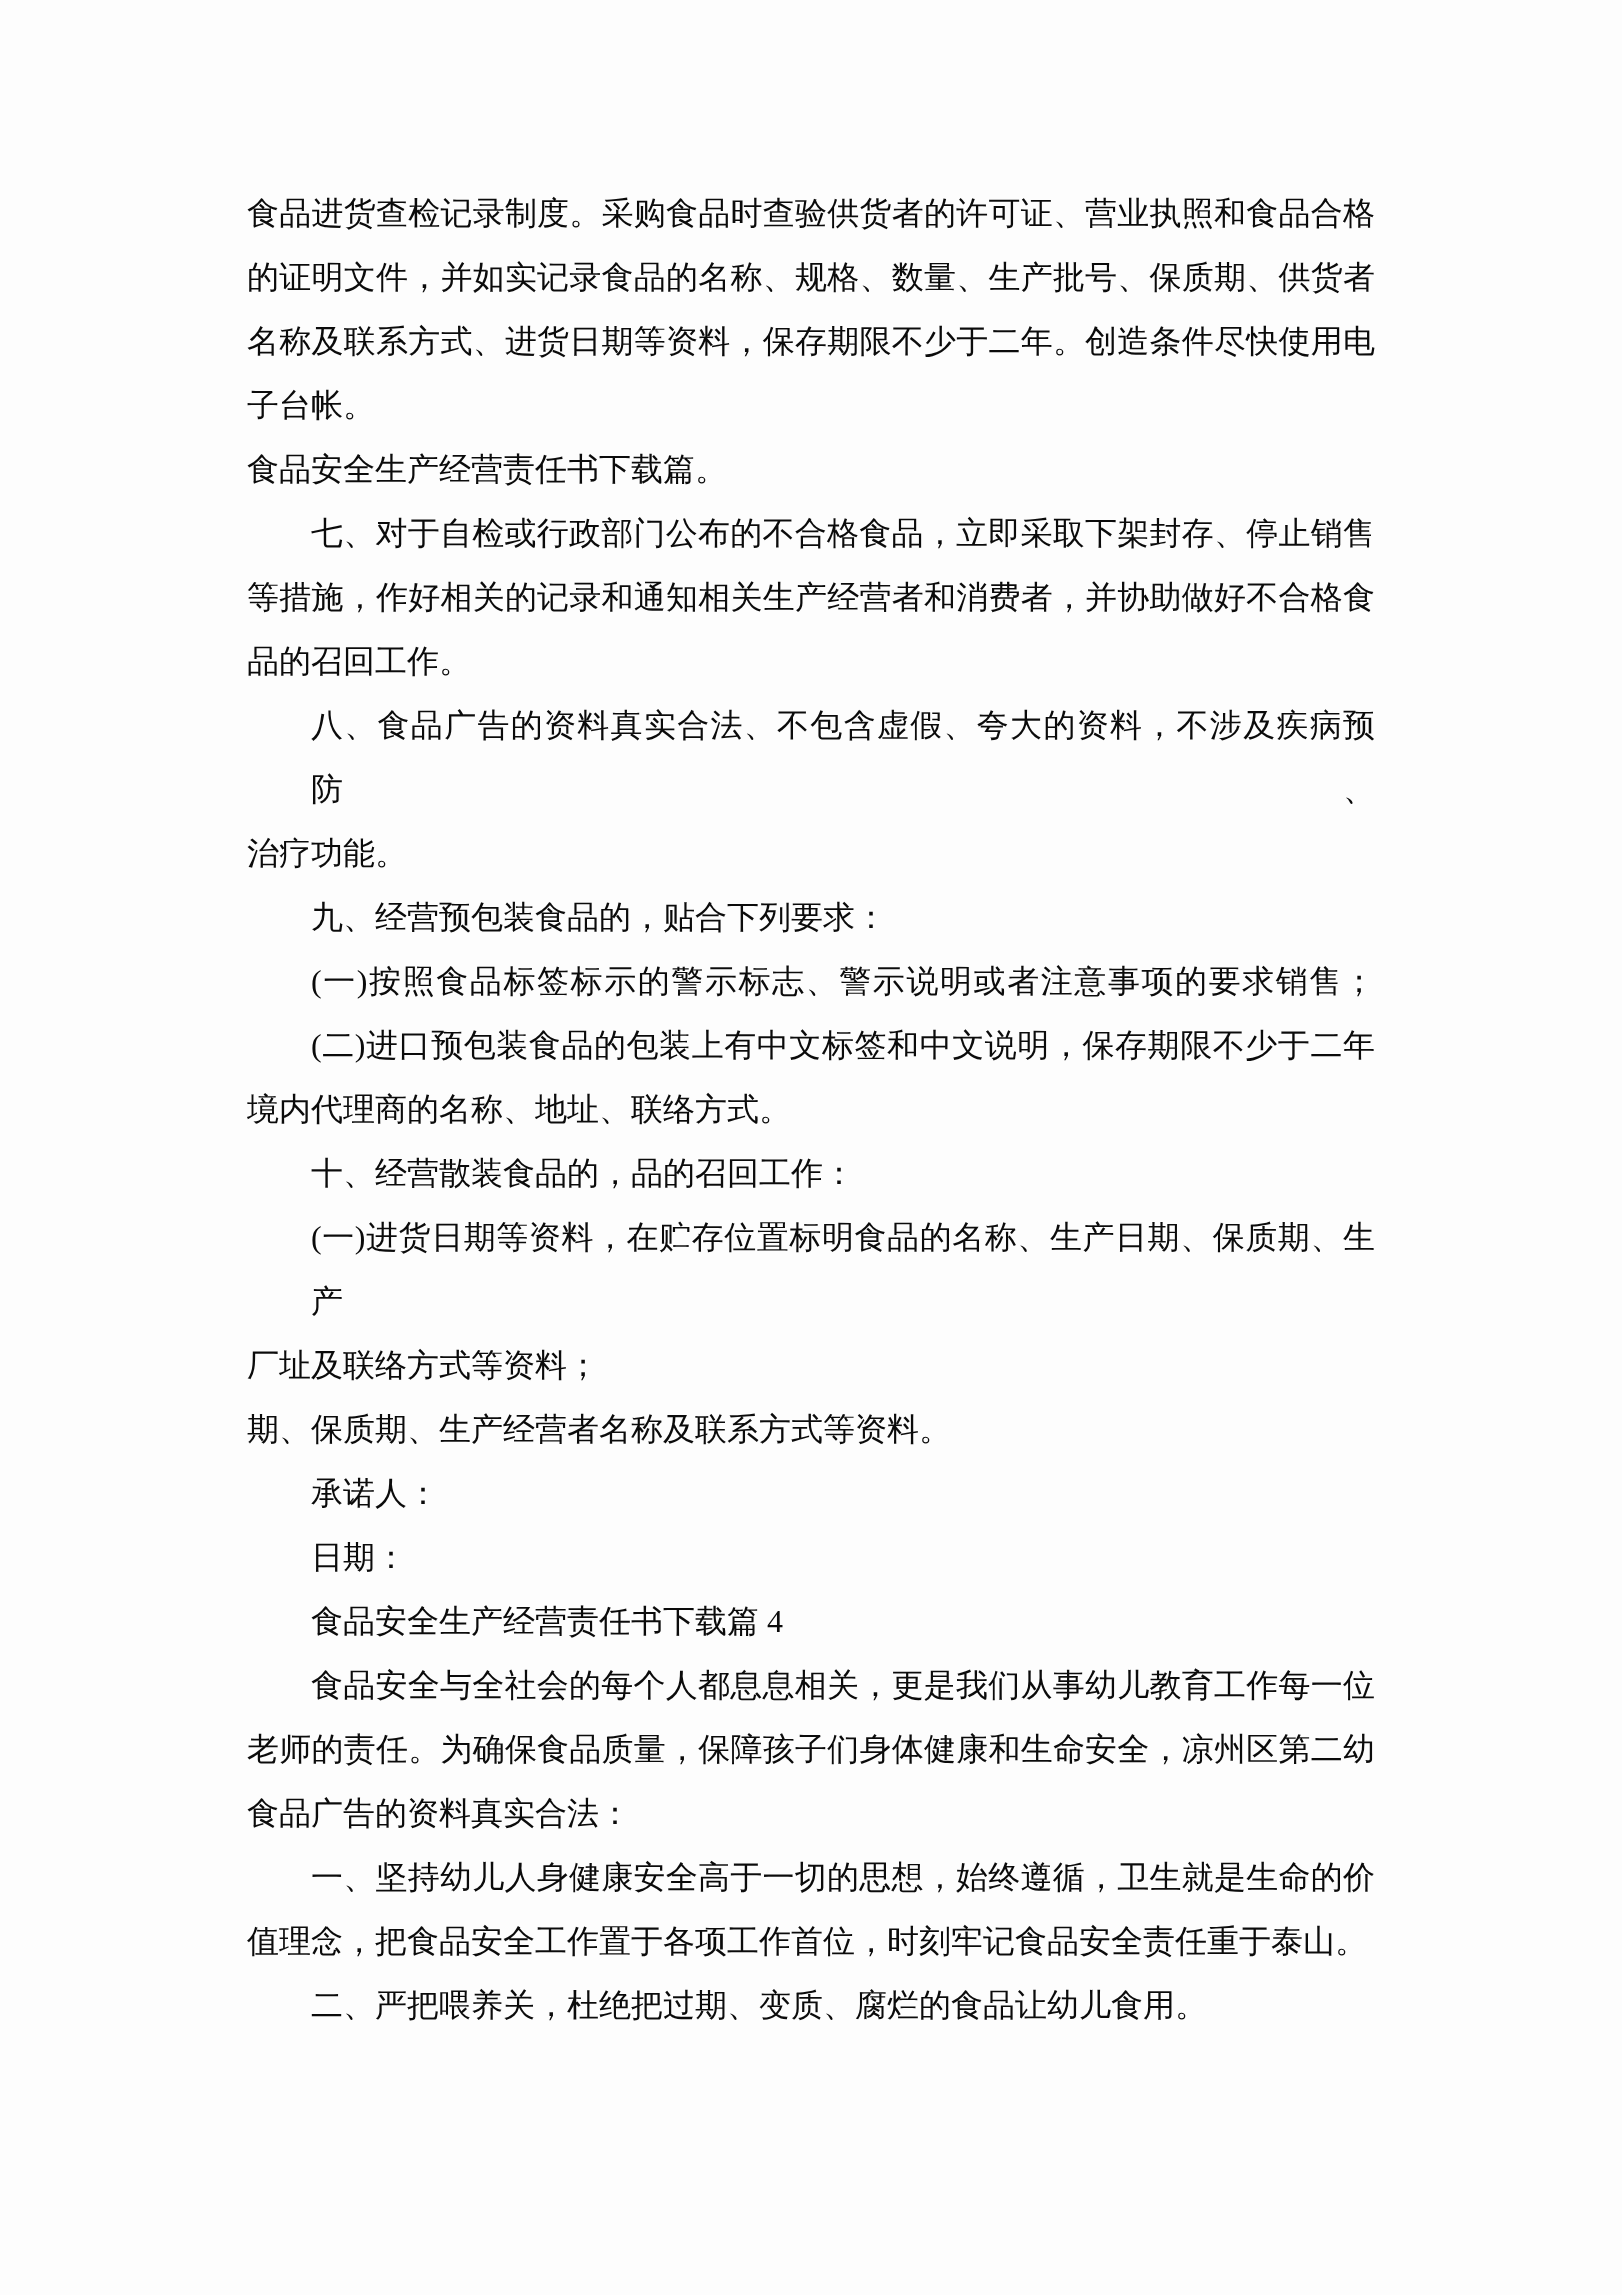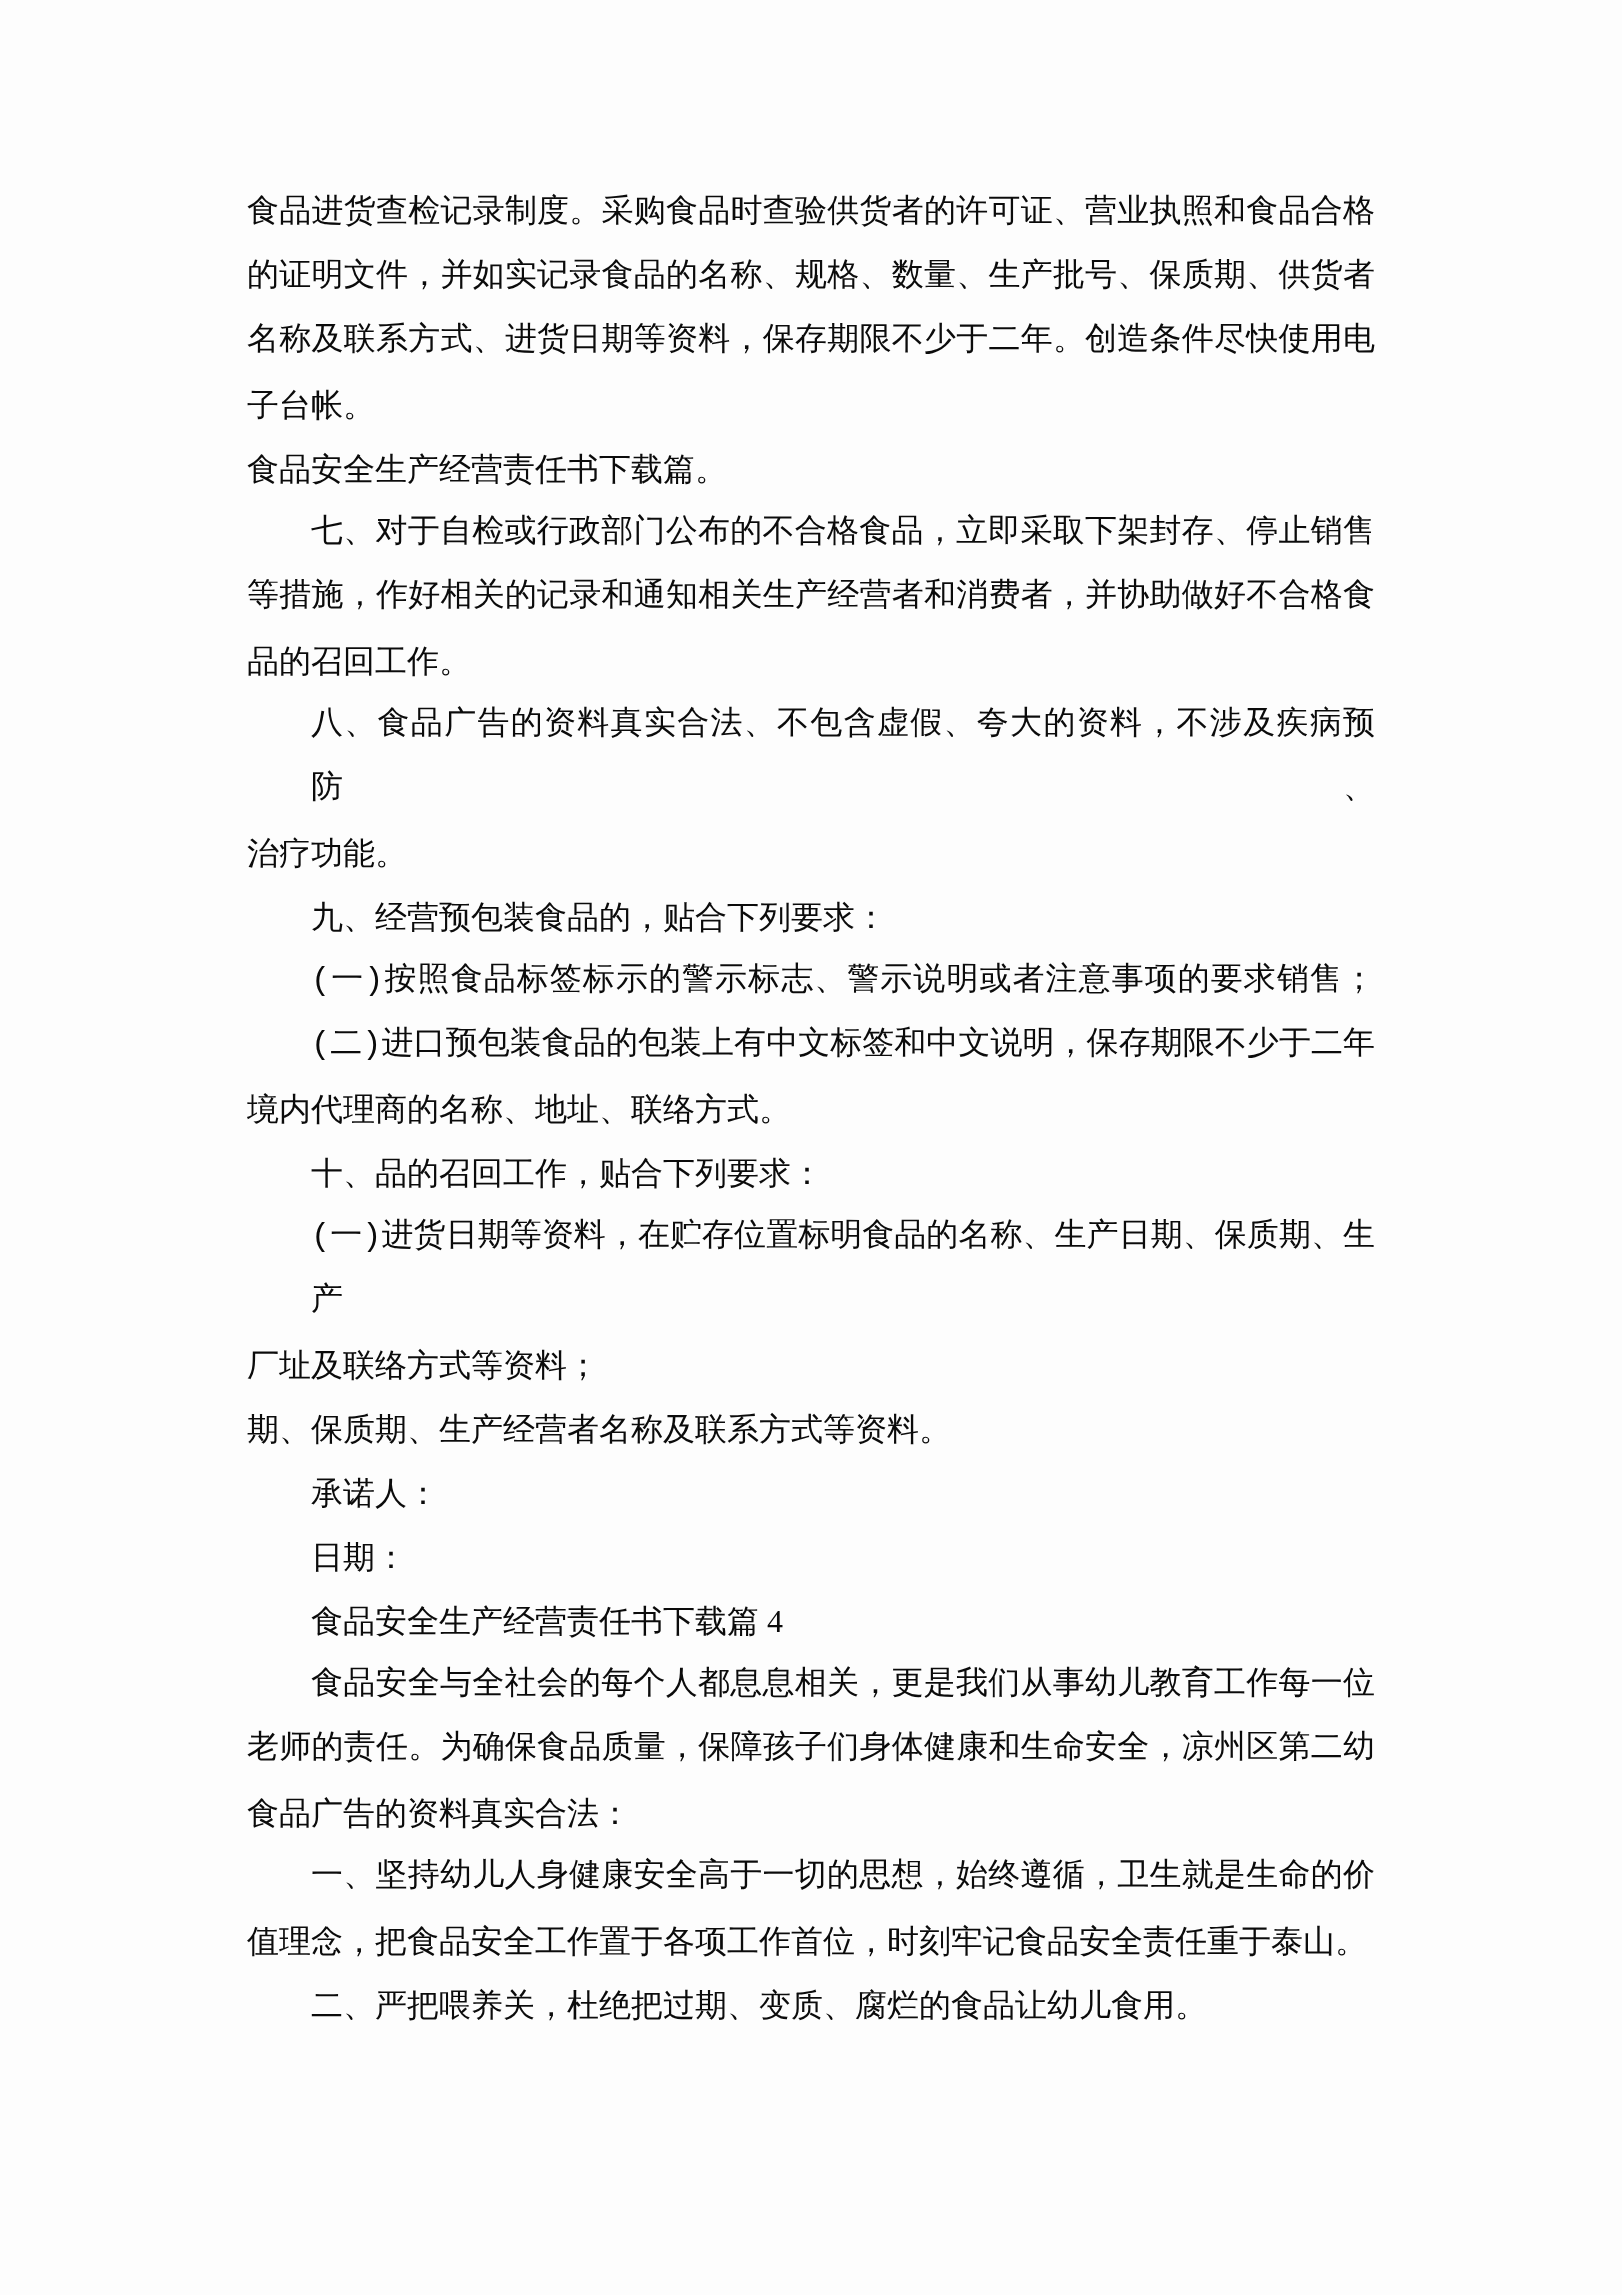--- a/index.html
+++ b/index.html
@@ -32,21 +32,20 @@
   .line {
     min-height: 64px;
   }
   .line.indent {
     padding-left: 64px; 
   }
   .line.fill {
     text-align: justify;
     text-align-last: justify;
     text-justify: inter-character;
-    font-family: Liberation Mono, monospace;
   }
 </style>
 </head>
 <body>
 
 <div class="page">
   <div class="text-block" style="color: rgb(11, 11, 11);">
       <div class="line fill">食品进货查检记录制度。采购食品时查验供货者的许可证、营业执照和食品合格</div>
       <div class="line fill">的证明文件，并如实记录食品的名称、规格、数量、生产批号、保质期、供货者</div>
       <div class="line fill">名称及联系方式、进货日期等资料，保存期限不少于二年。创造条件尽快使用电</div>
@@ -54,21 +53,21 @@
       <div class="line">食品安全生产经营责任书下载篇。</div>
       <div class="line indent fill">七、对于自检或行政部门公布的不合格食品，立即采取下架封存、停止销售</div>
       <div class="line fill">等措施，作好相关的记录和通知相关生产经营者和消费者，并协助做好不合格食</div>
       <div class="line">品的召回工作。</div>
       <div class="line indent fill">八、食品广告的资料真实合法、不包含虚假、夸大的资料，不涉及疾病预防、</div>
       <div class="line">治疗功能。</div>
       <div class="line indent">九、经营预包装食品的，贴合下列要求：</div>
       <div class="line indent fill">(一)按照食品标签标示的警示标志、警示说明或者注意事项的要求销售；</div>
       <div class="line indent fill">(二)进口预包装食品的包装上有中文标签和中文说明，保存期限不少于二年</div>
       <div class="line">境内代理商的名称、地址、联络方式。</div>
-      <div class="line indent">十、品的召回工作，贴合下列要求：</div>
+      <div class="line indent">十、经营散装食品的，品的召回工作：</div>
       <div class="line indent fill">(一)进货日期等资料，在贮存位置标明食品的名称、生产日期、保质期、生产</div>
       <div class="line">厂址及联络方式等资料；</div>
       <div class="line">期、保质期、生产经营者名称及联系方式等资料。</div>
       <div class="line indent">承诺人：</div>
       <div class="line indent">日期：</div>
       <div class="line indent">食品安全生产经营责任书下载篇 4</div>
       <div class="line indent fill">食品安全与全社会的每个人都息息相关，更是我们从事幼儿教育工作每一位</div>
       <div class="line fill">老师的责任。为确保食品质量，保障孩子们身体健康和生命安全，凉州区第二幼</div>
       <div class="line">食品广告的资料真实合法：</div>
       <div class="line indent fill">一、坚持幼儿人身健康安全高于一切的思想，始终遵循，卫生就是生命的价</div>

